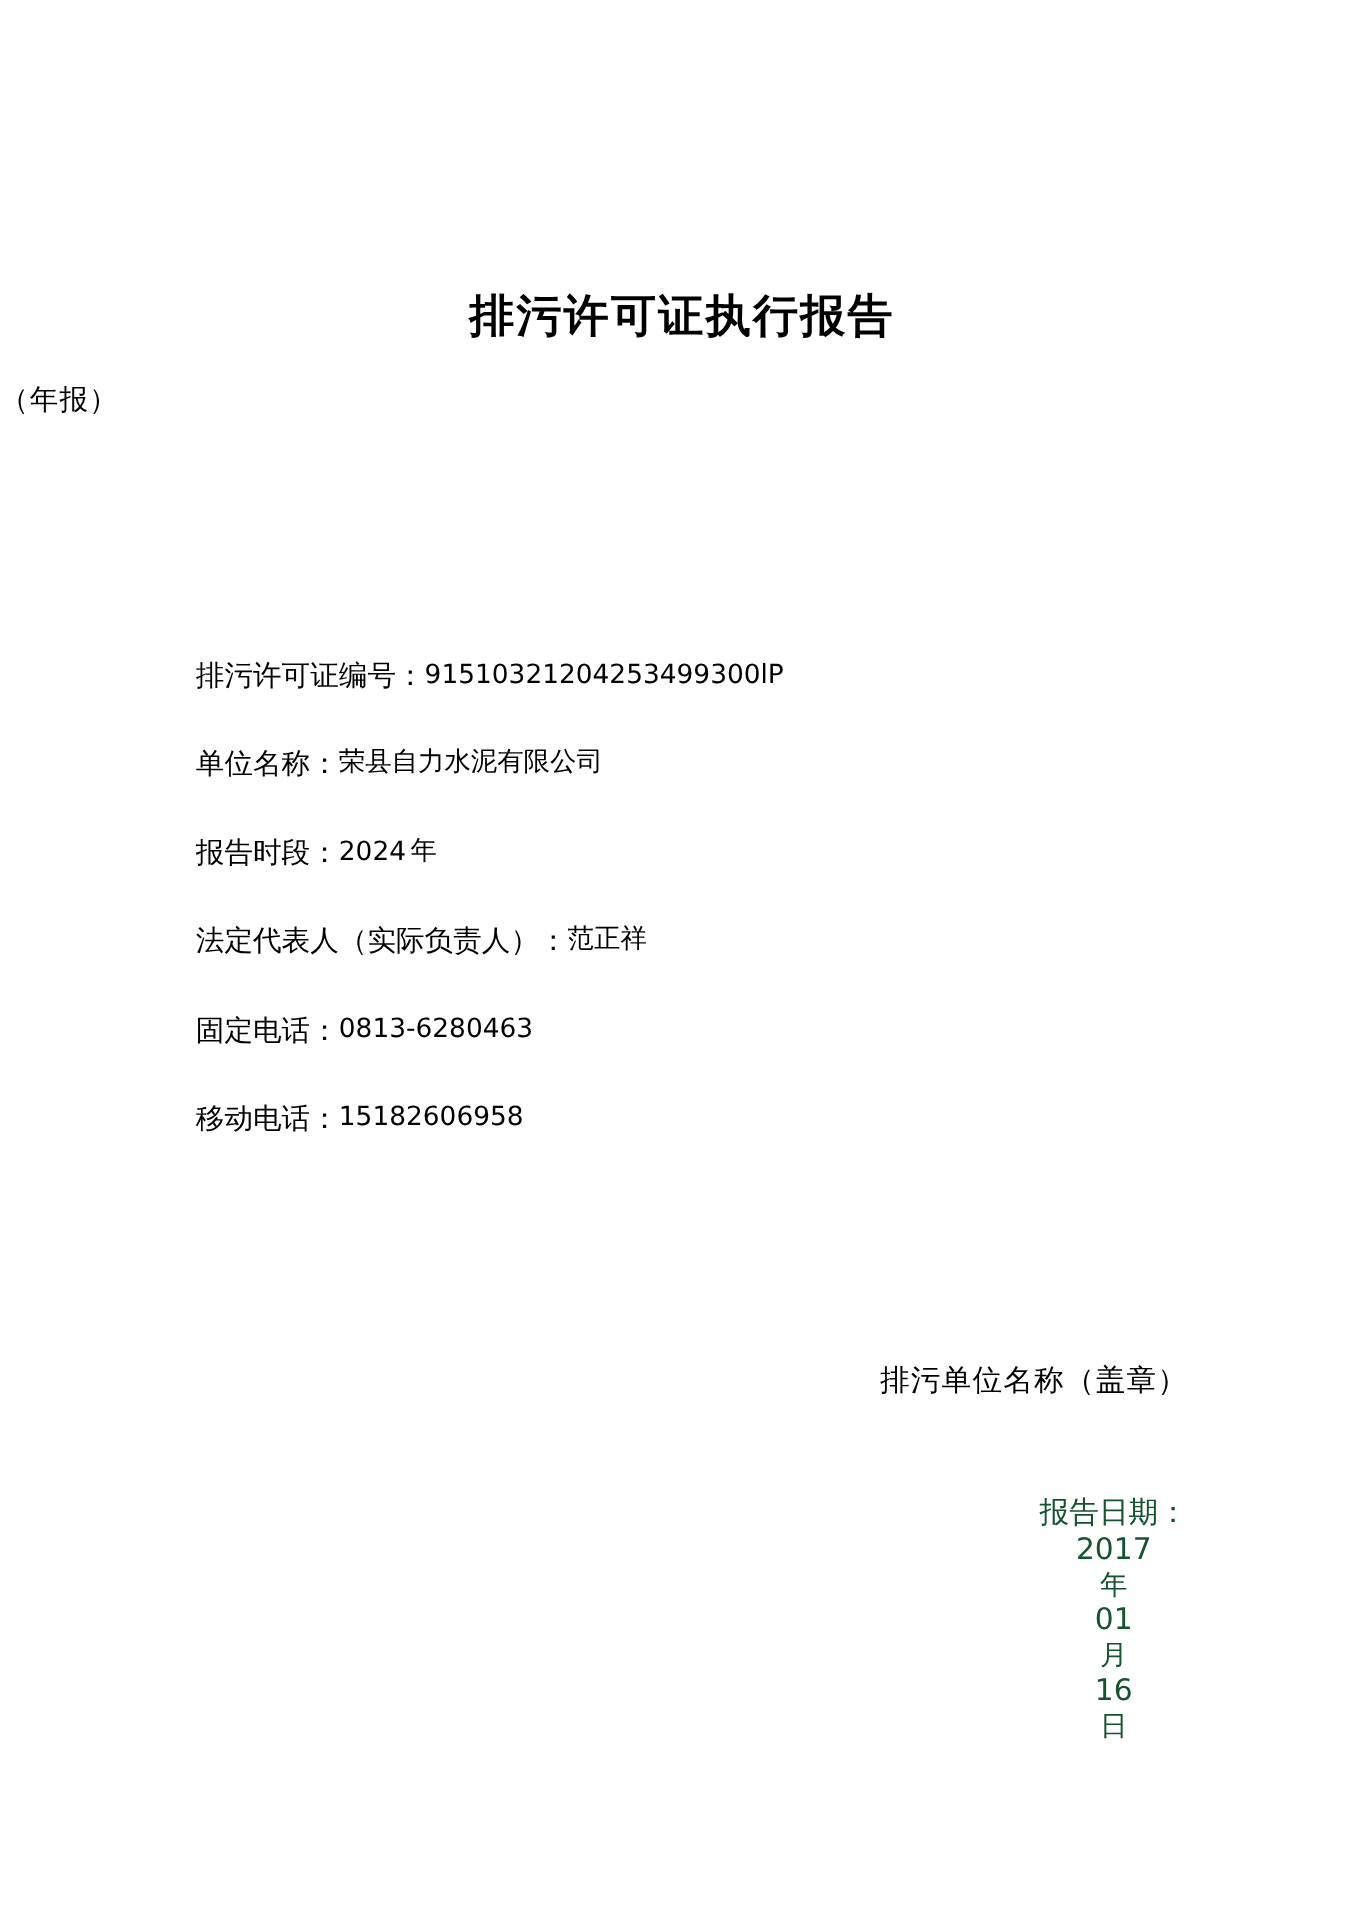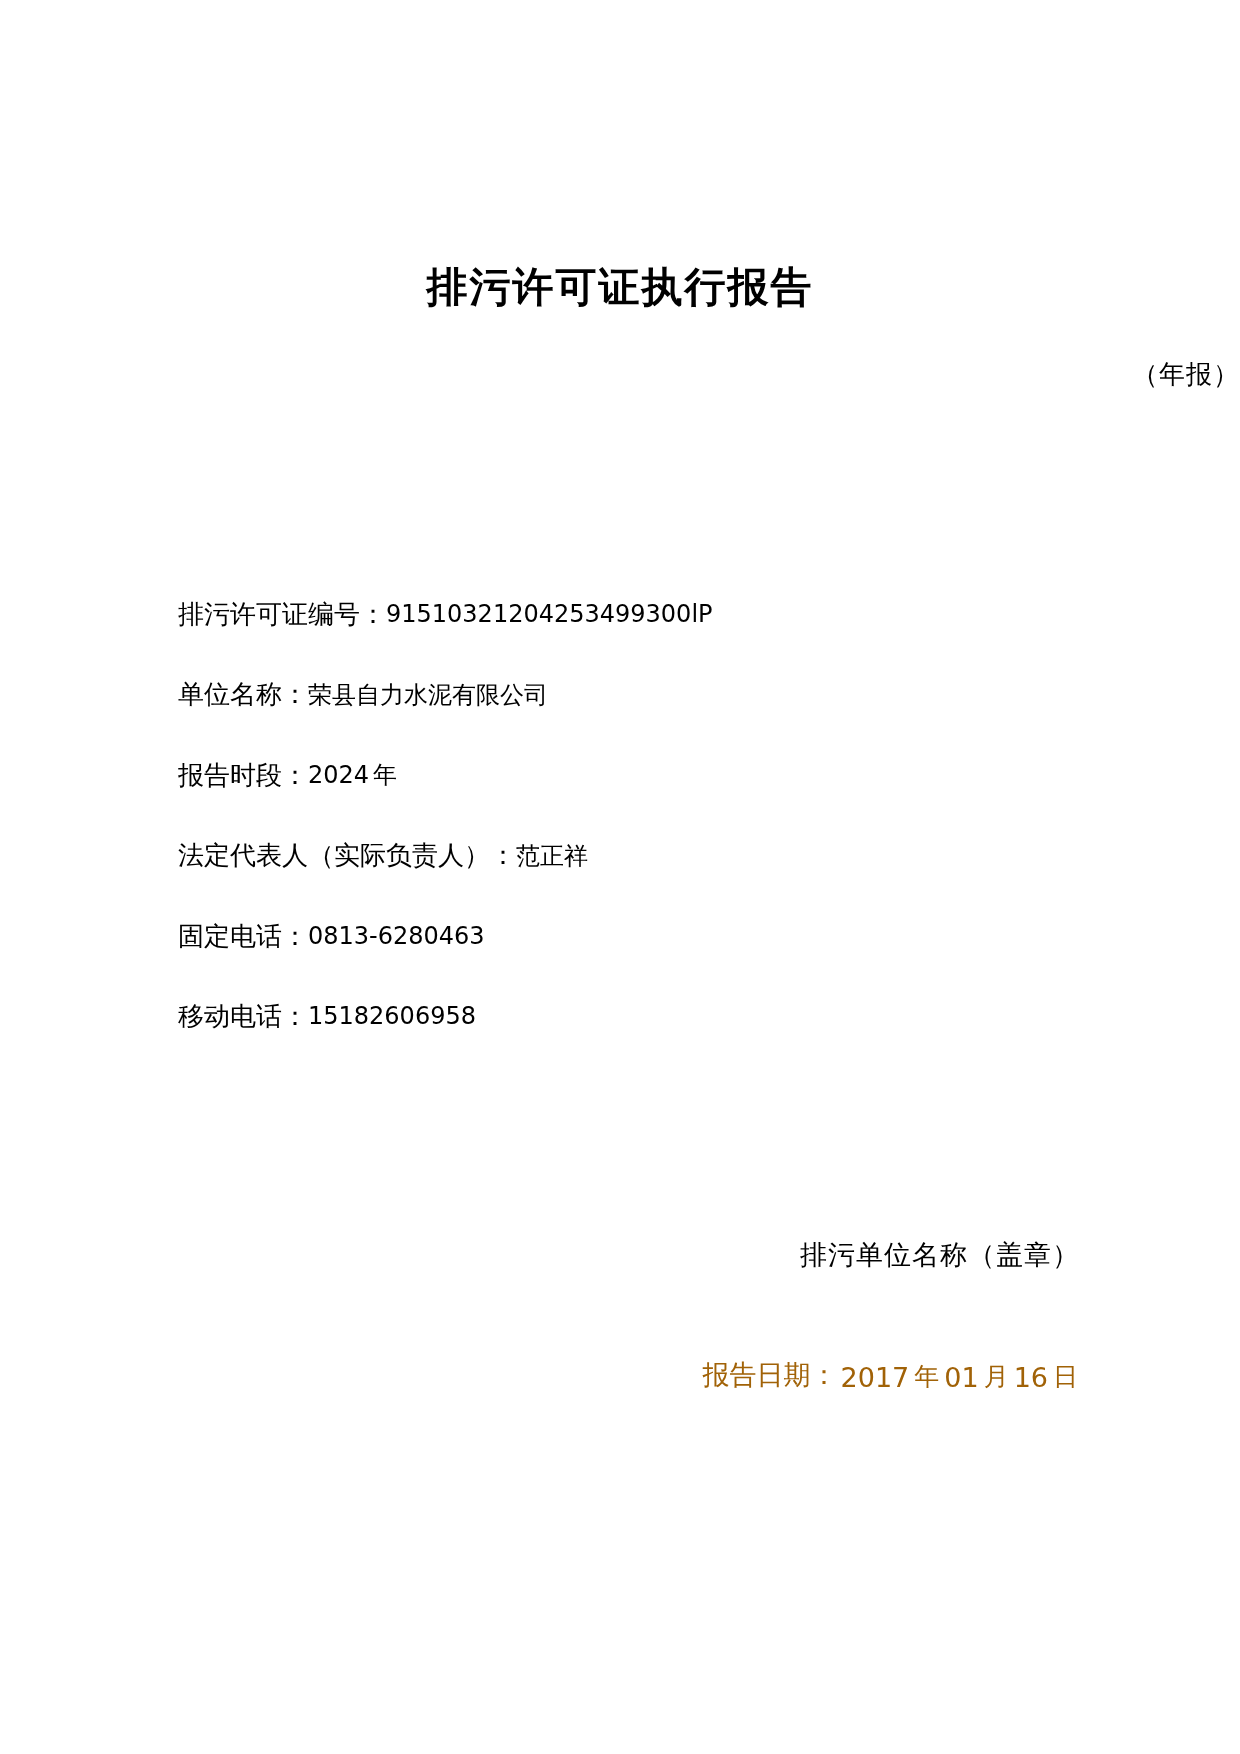--- a/index.html
+++ b/index.html
@@ -24,38 +24,38 @@
     width: 100%;
     text-align: center;
     font-family: "DejaVu Serif", "Liberation Serif", serif;
     font-weight: bold;
     font-size: 41px;
     letter-spacing: 2px;
     color: #000;
   }
   .subtitle {
     position: absolute;
-    top: 355px;
+    top: 344px;
     left: 0;
     width: 100%;
-    text-align: right;
+    text-align: left;
     font-family: "Liberation Serif", "DejaVu Serif", serif;
     font-size: 26px;
     letter-spacing: 1px;
     color: #000;
   }
   .fields {
     position: absolute;
     top: 595px;
     left: 178px;
     width: 900px;
   }
   .field-row {
     display: flex;
-    align-items: center;
+    align-items: flex-start;
     margin-bottom: 44px;
     font-size: 26px;
     line-height: 1.4;
   }
   .field-label {
     font-family: "Liberation Serif", "DejaVu Serif", serif;
     font-size: 26px;
     white-space: nowrap;
     color: #000;
   }
@@ -81,23 +81,24 @@
     font-family: "Liberation Serif", "DejaVu Serif", serif;
     font-size: 27px;
     letter-spacing: 1px;
     color: #000;
   }
   .footer-date {
     position: absolute;
     top: 1355px;
     right: 160px;
     display: flex;
-    align-items: flex-end;
+    align-items: center;
     font-size: 27px;
-    color: #a16207;
+    color: #14532d;
+    flex-direction: column;
   }
   .footer-date .lbl {
     font-family: "Liberation Serif", "DejaVu Serif", serif;
     font-size: 27px;
   }
   .footer-date .num {
     font-family: "DejaVu Sans", "Liberation Sans", sans-serif;
     font-size: 27px;
     padding: 0 3px;
   }

